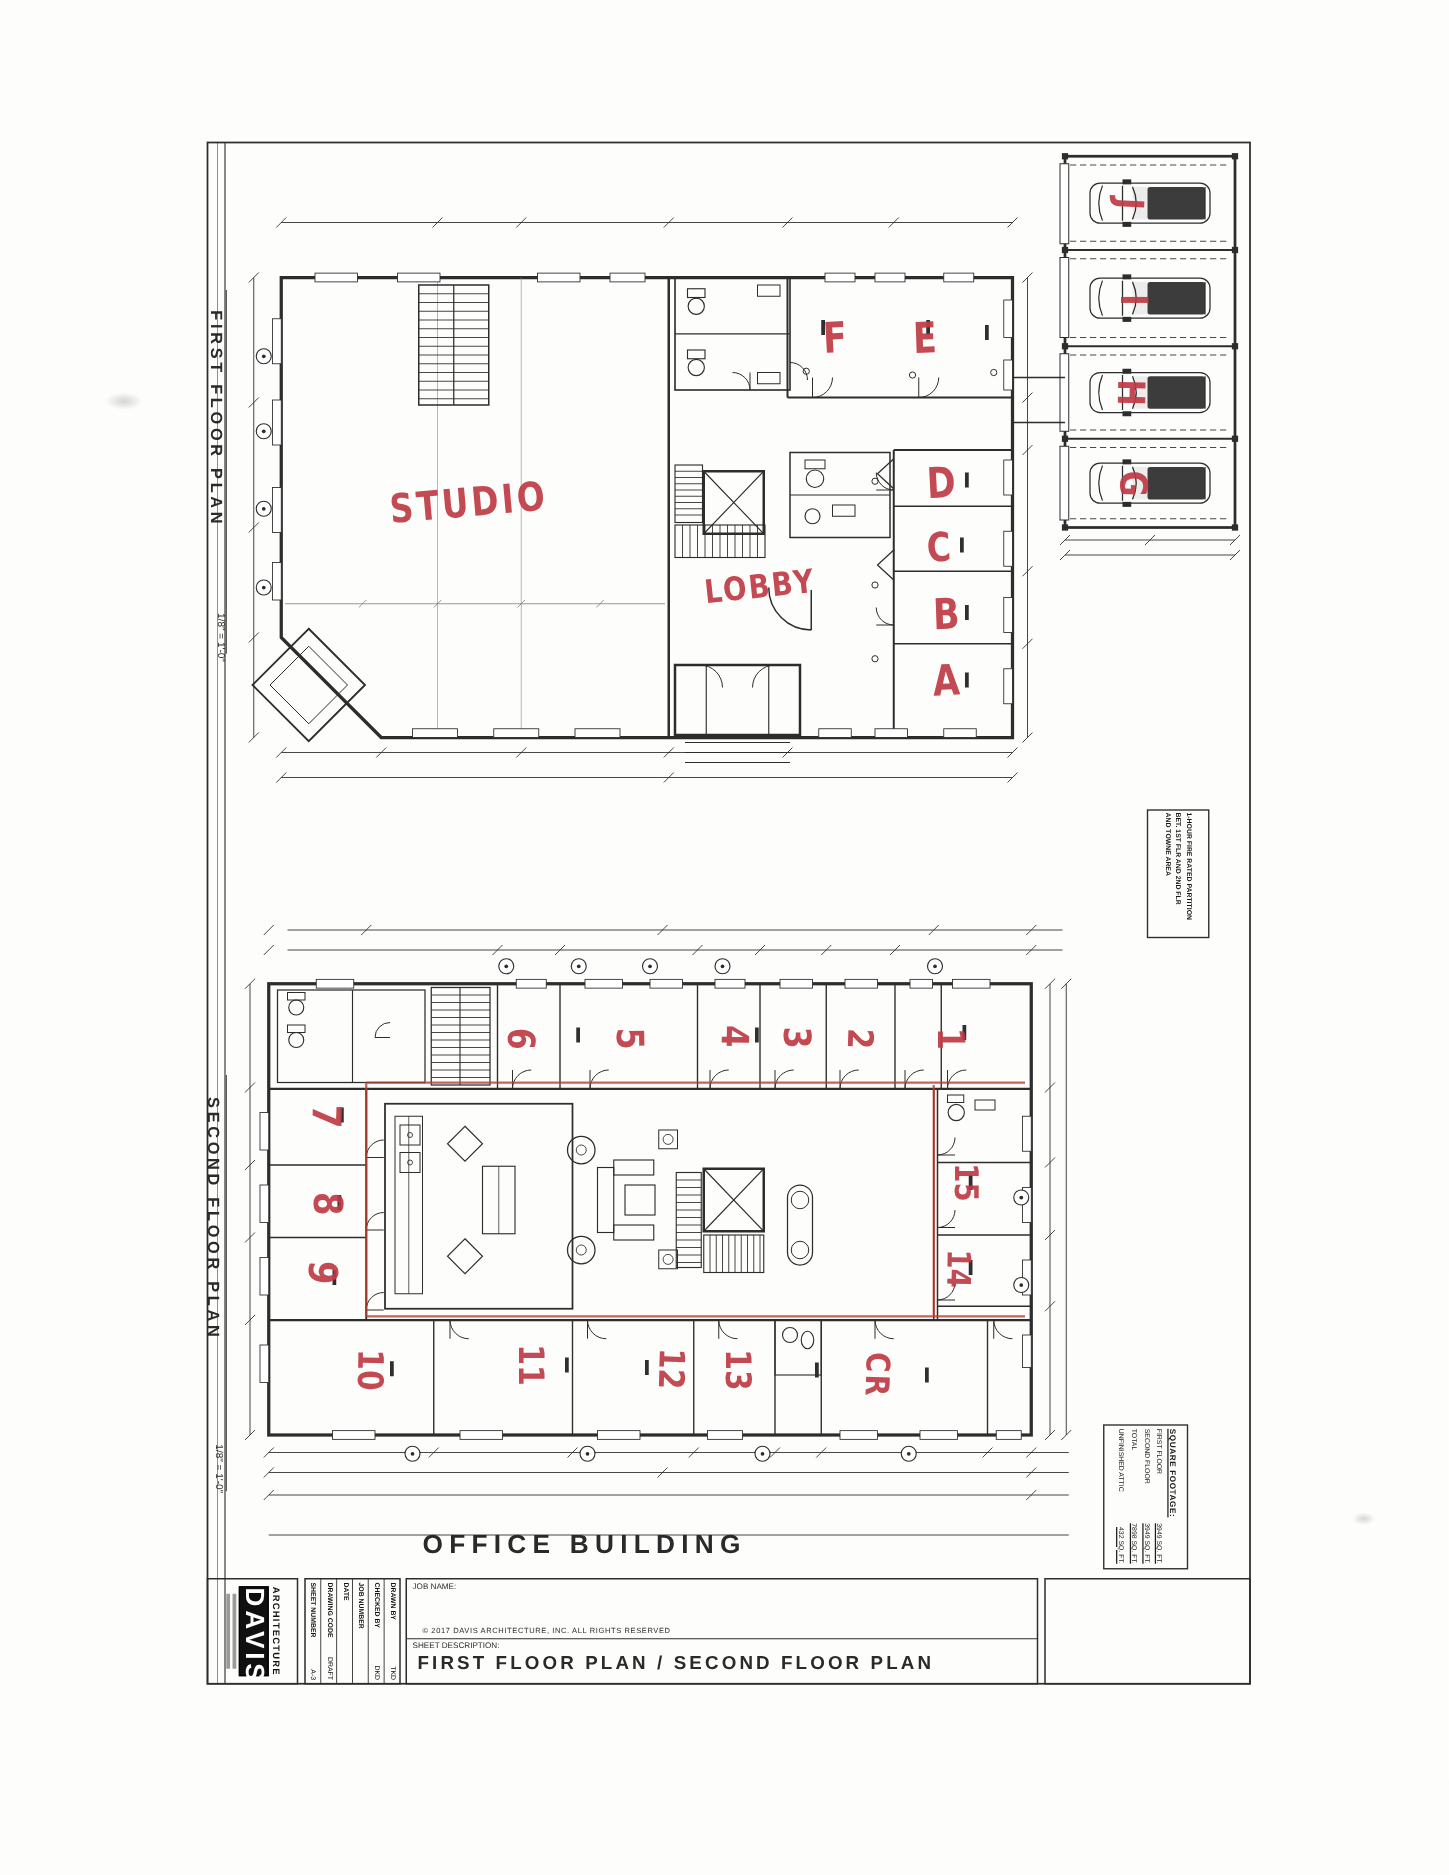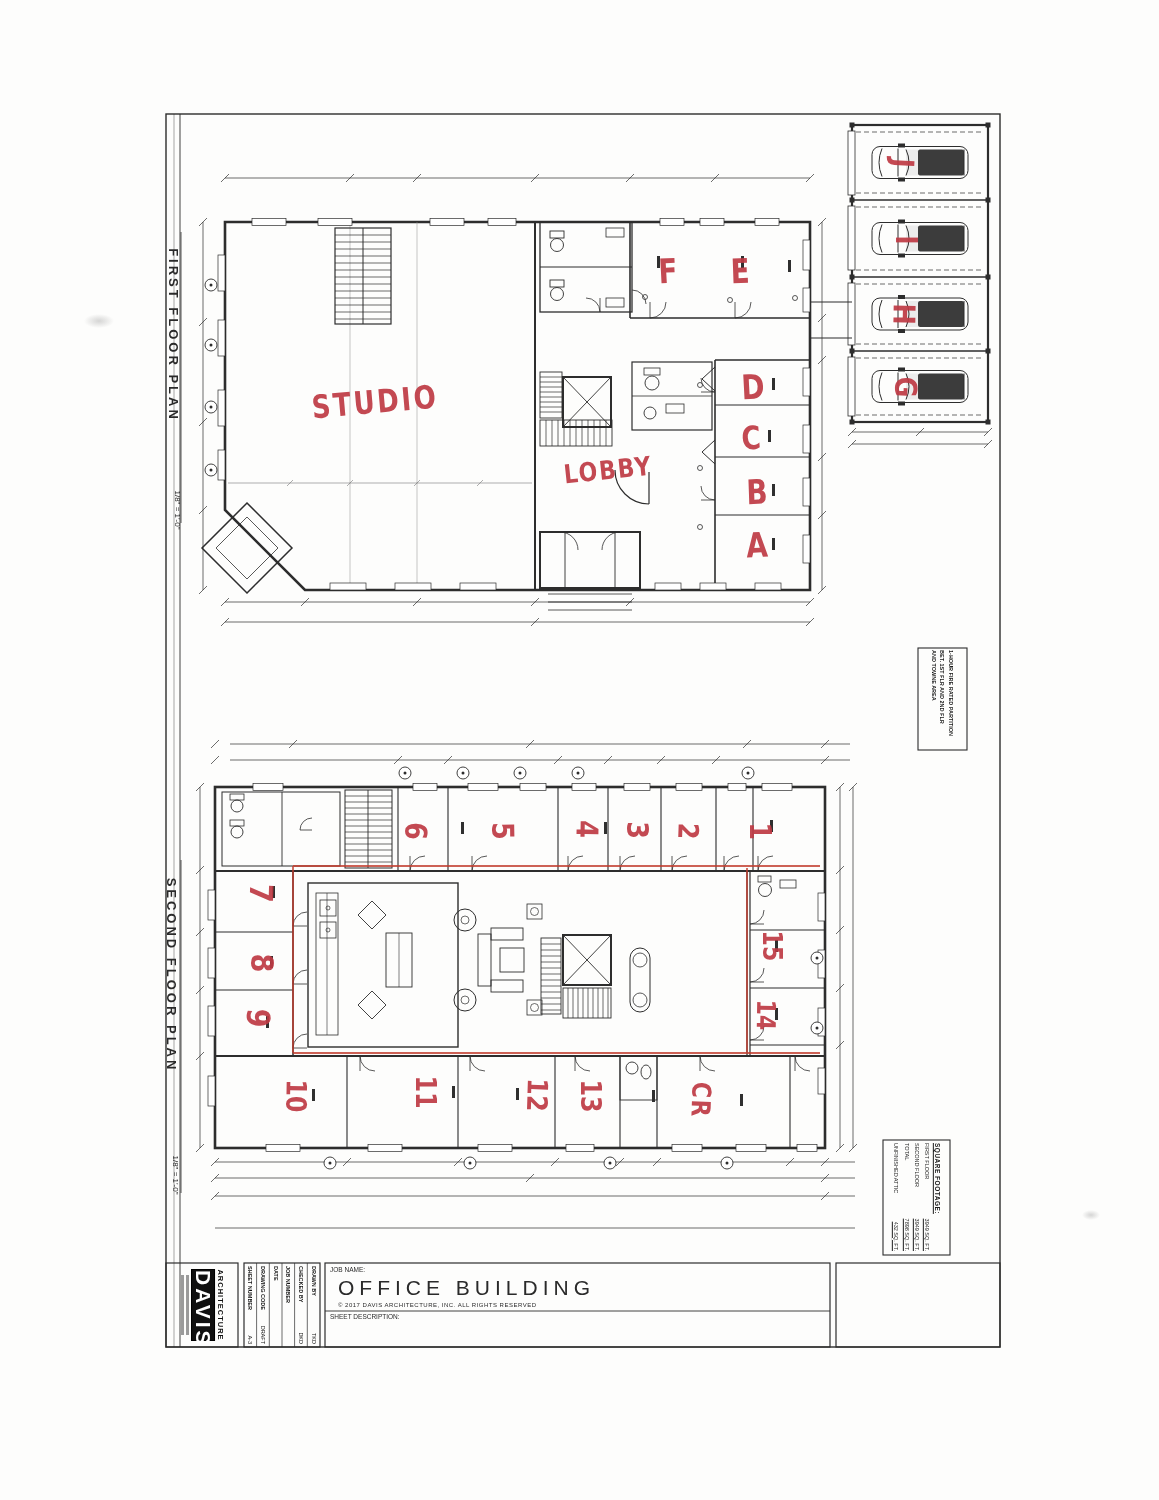--- a/index.html
+++ b/index.html
@@ -481,20 +481,21 @@
 <div class="t fstrip" style="left:301px;top:1305px;transform:translate(-50%,-50%) rotate(90deg);">
   <span class="fl">CHECKED BY</span>
   <span>DKD</span>
 </div>
 <div class="t fstrip" style="left:314px;top:1305px;transform:translate(-50%,-50%) rotate(90deg);">
   <span class="fl">DRAWN BY</span>
   <span>TKD</span>
 </div>
 
 <div class="t arch" style="left:330px;top:1266px;font-size:6.5px;">JOB NAME:</div>
-<div class="t arch" style="left:338px;top:1276px;font-size:21px;letter-spacing:5px;font-weight:normal;">OFFICE BUILDING</div>
+<div class="t arch" style="left:338px;top:1224px;font-size:21px;letter-spacing:5px;font-weight:bold;">OFFICE BUILDING</div>
 <div class="t arch" style="left:338px;top:1302px;font-size:6px;letter-spacing:.5px;">© 2017 DAVIS ARCHITECTURE, INC.    ALL RIGHTS RESERVED</div>
 <div class="t arch" style="left:330px;top:1313px;font-size:6.5px;">SHEET DESCRIPTION:</div>
+<div class="t arch" style="left:334px;top:1322px;font-size:15px;letter-spacing:2.5px;font-weight:bold;">FIRST FLOOR PLAN / SECOND FLOOR PLAN</div>
 
 <div class="smudge" style="left:84px;top:314px;width:30px;height:14px;"></div>
 <div class="smudge" style="left:1082px;top:1210px;width:18px;height:10px;"></div>
 
 </div>
 
 </body></html>

